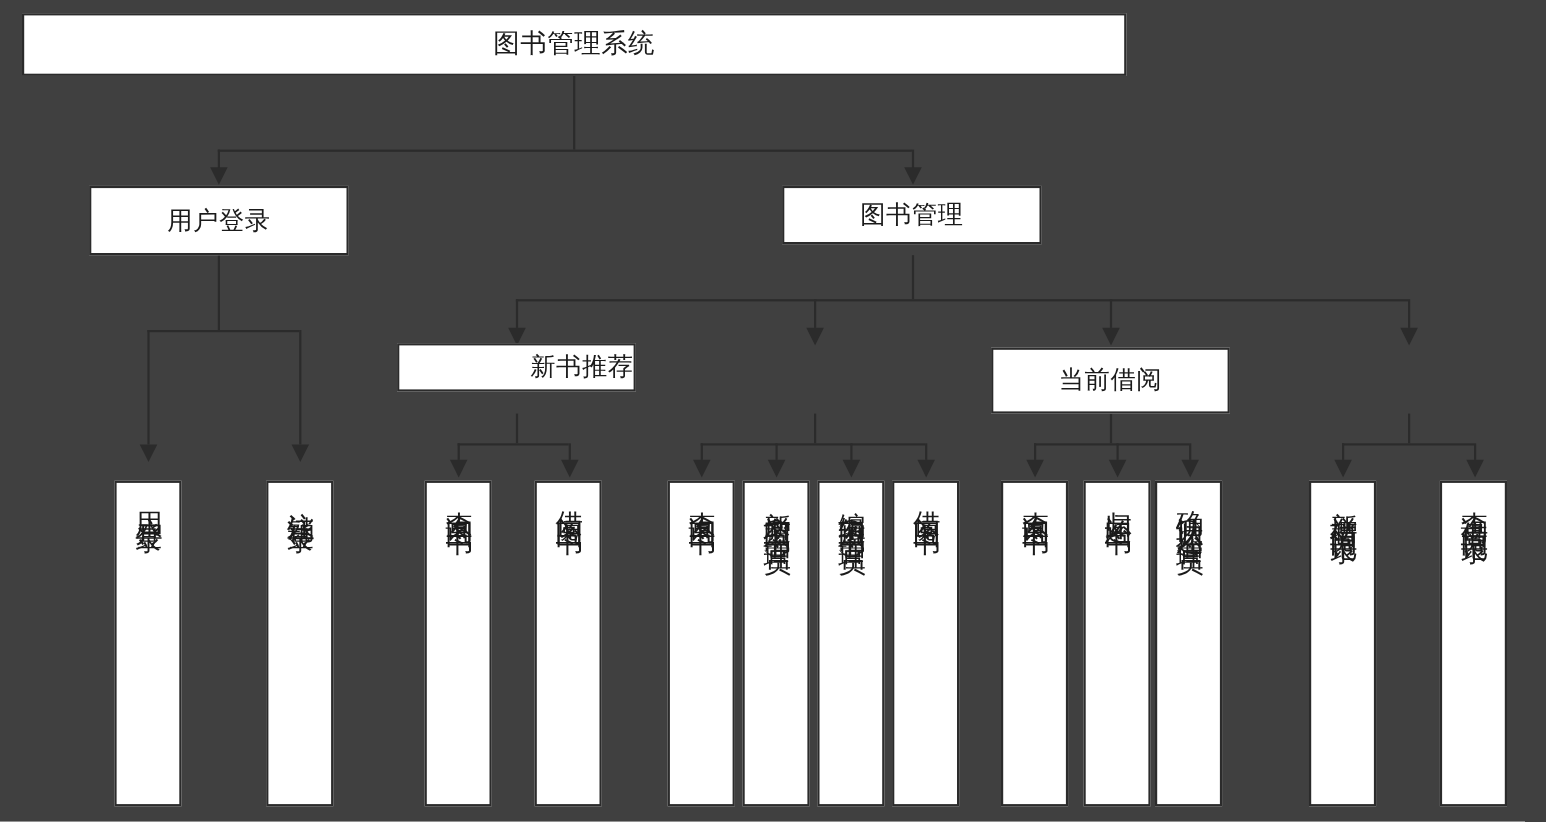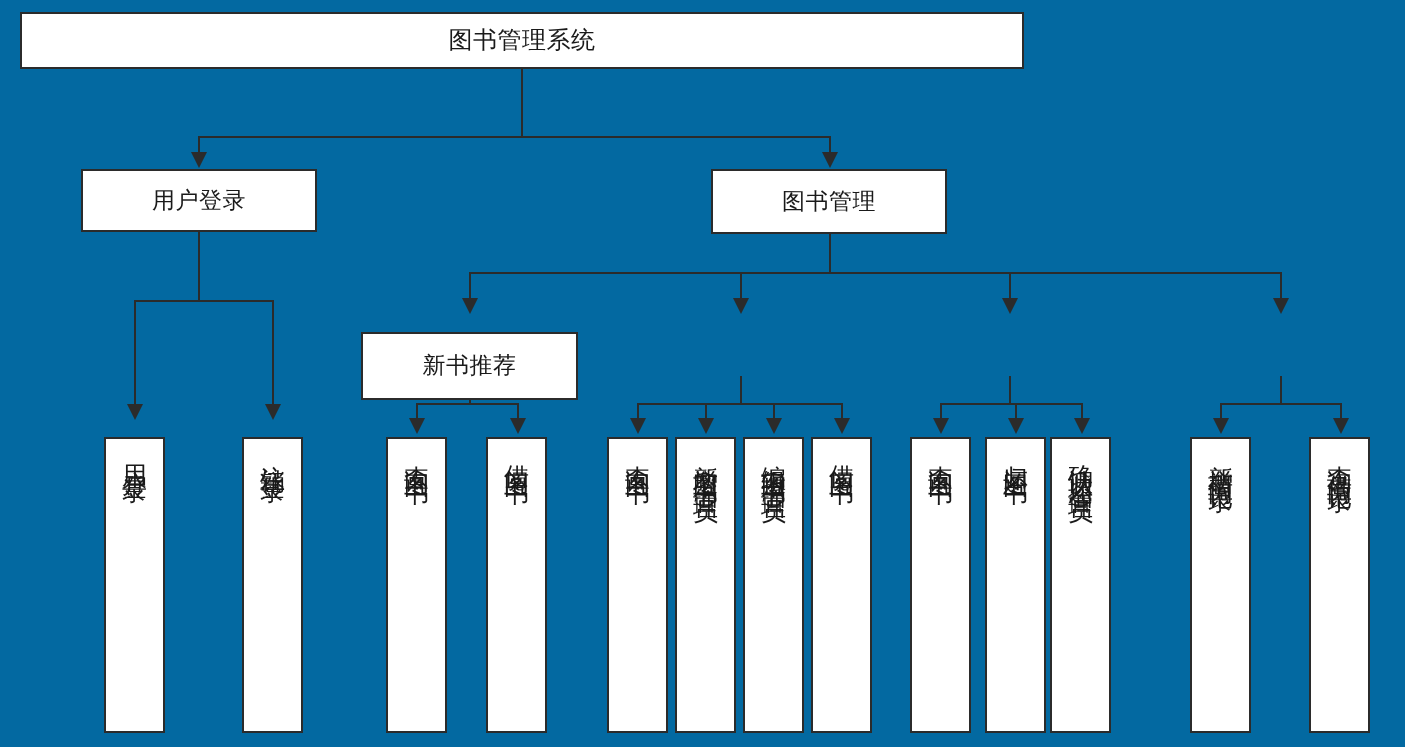--- a/index.html
+++ b/index.html
@@ -7,21 +7,21 @@
     padding: 0;
     background: #ffffff;
   }
   body {
     font-family: "Liberation Sans", "DejaVu Sans", sans-serif;
   }
   #canvas {
     position: relative;
     width: 1405px;
     height: 747px;
-    background: #0369a1;
+    background: #404040;
     overflow: hidden;
   }
   .node {
     position: absolute;
     box-sizing: border-box;
     border: 2px solid #2b2b2b;
     background: #ffffff;
     display: flex;
     align-items: center;
     justify-content: center;
@@ -144,26 +144,29 @@
   <div class="vline" style="left:1340px; top:403px; height:15px;"></div>
   <div class="arrow" style="left:1333px; top:418px;"></div>
 
   <div class="node horiz root" style="left:20px; top:12px; width:1004px; height:57px;">
     <span class="label">图书管理系统</span>
   </div>
 
   <div class="node horiz" style="left:81px; top:169px; width:236px; height:63px;">
     <span class="label">用户登录</span>
   </div>
-  <div class="node horiz" style="left:711px; top:169px; width:236px; height:65px;">
+  <div class="node horiz" style="left:711px; top:169px; width:236px; height:53px;">
     <span class="label">图书管理</span>
   </div>
 
-  <div class="node horiz" style="left:361px; top:332px; width:217px; height:68px;">
+  <div class="node horiz" style="left:361px; top:312px; width:217px; height:44px;justify-content:flex-end;">
     <span class="label">新书推荐</span>
+  </div>
+  <div class="node horiz" style="left:901px; top:316px; width:217px; height:60px;">
+    <span class="label">当前借阅</span>
   </div>
 
   <div class="node vert" style="left:104px; top:437px; width:61px; height:296px;">
     <span class="label">用户登录</span>
   </div>
   <div class="node vert" style="left:242px; top:437px; width:61px; height:296px;">
     <span class="label">注销登录</span>
   </div>
   <div class="node vert" style="left:386px; top:437px; width:61px; height:296px;">
     <span class="label">查询图书</span>

